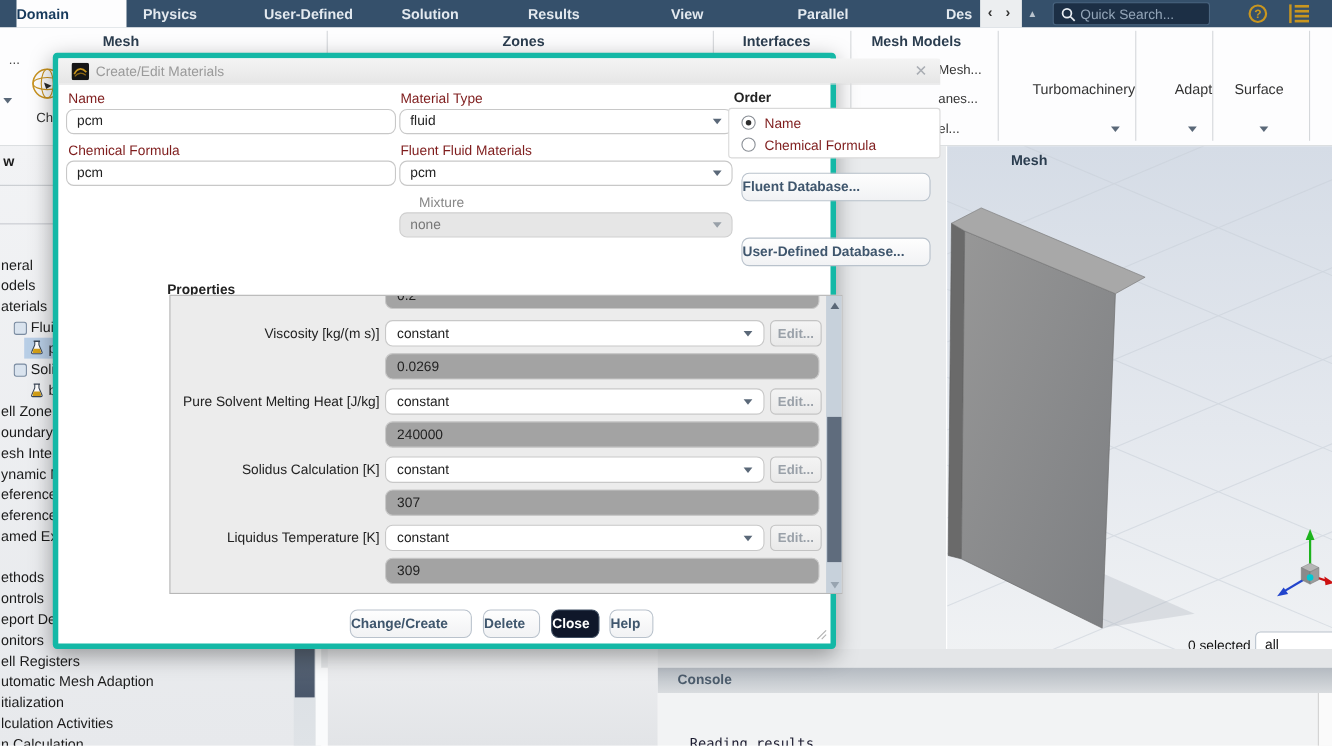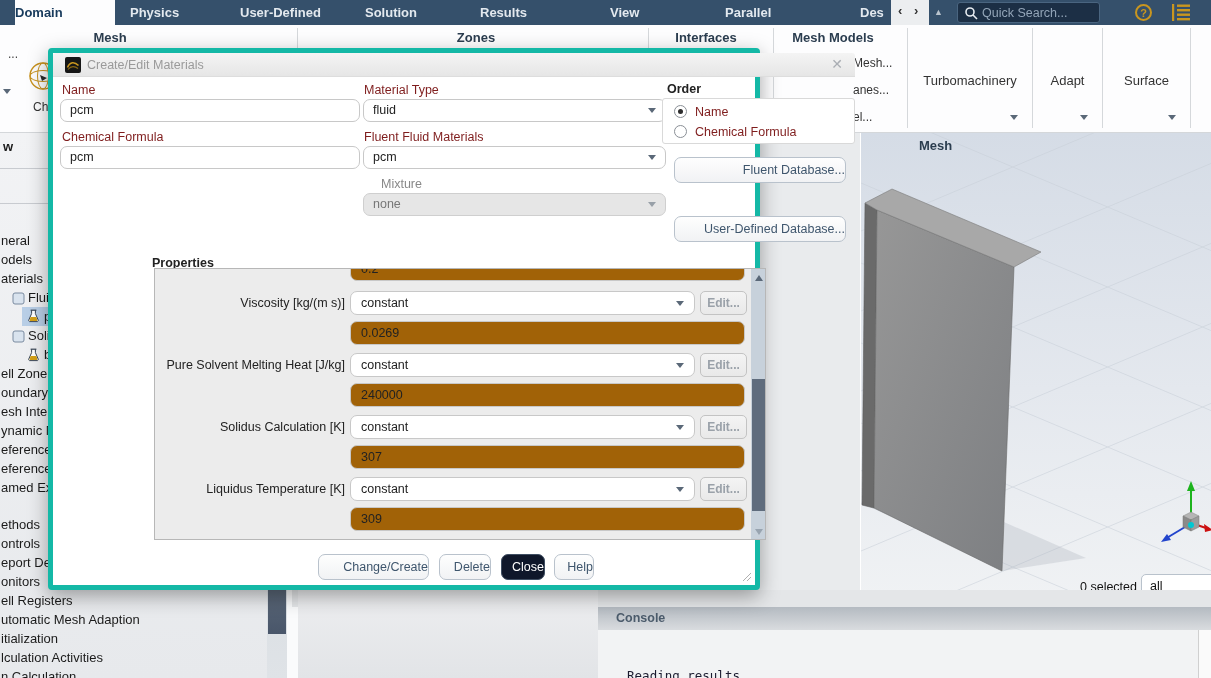--- a/index.html
+++ b/index.html
@@ -25,21 +25,21 @@
                  border:2px solid #c9961f; border-radius:50%; color:#c9961f; font-size:11px;
                  font-weight:bold; text-align:center; line-height:14px; }
 
   
   .ribbon { position:absolute; left:0; top:25px; width:1211px; height:108px; background:#fdfdfe;
             border-bottom:1px solid #d4d7da; }
   .rib-head { position:absolute; top:5px; height:16px; font-size:13px; font-weight:bold;
               color:#2b3d4f; text-align:center; }
   .rib-div { position:absolute; top:3px; height:100px; width:1px; background:#d5d8db; }
   .rib-frag { position:absolute; font-size:12px; color:#333; }
-  .rib-big { position:absolute; top:3px; height:100px; text-align:center; font-size:13px;
+  .rib-big { position:absolute; top:3px; height:100px; text-align:right; font-size:13px;
              color:#333; cursor:default; }
   .rib-big .cap { position:absolute; left:0; right:0; top:45px; }
   .chev { width:0; height:0; border-left:4px solid transparent; border-right:4px solid transparent;
           border-top:5px solid #5a6878; display:inline-block; }
   .rib-big .chev { position:absolute; right:14px; bottom:8px; }
 
   
   .task-area { position:absolute; left:292px; top:133px; width:568px; height:457px; background:#e9ebed; }
   .left-panel { position:absolute; left:0; top:133px; width:292px; height:545px;
                 background:linear-gradient(180deg,#f2f3f5,#e7e9ec); }
@@ -95,31 +95,31 @@
   .dd .chev { position:absolute; right:9px; top:8px; }
   .dd.dis { background:#e6e6e6; color:#777; border-color:#cfcfcf; }
   .dd.dis .chev { border-top-color:#98a0a8; }
   .grpbox { position:absolute; left:609px; top:45px; width:193px; height:46px; background:#fff;
             border:1px solid #d9d9d9; border-radius:3px; }
   .radio { position:absolute; width:13px; height:13px; border:1px solid #8a8f96; border-radius:50%;
            background:#fff; }
   .radio.on::after { content:""; position:absolute; left:3px; top:3px; width:5px; height:5px;
            border-radius:50%; background:#2d2d2d; }
   .btn { position:absolute; height:26px; background:linear-gradient(180deg,#fefefe,#f1f2f4);
-         border:1px solid #b9c2cc; border-radius:7px; font-size:12.5px; font-weight:normal;
-         color:#3f566d; text-align:right; line-height:24px; cursor:default; }
+         border:1px solid #b9c2cc; border-radius:7px; font-size:12.5px; font-weight:bold;
+         color:#3f566d; text-align:left; line-height:24px; cursor:default; }
   .btn.primary { background:#0f172a; border-color:#3f4e62; color:#fff; }
   .props-panel { position:absolute; left:101px; top:215px; width:612px; height:272px;
                  background:#ececec; border:1px solid #b7b7b7; overflow:hidden; }
   .prop-lbl { position:absolute; left:2px; width:188px; font-size:12.5px; color:#222; text-align:right;
               white-space:nowrap; }
   .edit-btn { position:absolute; left:545px; width:47px; height:24px; background:linear-gradient(180deg,#f4f4f4,#e9e9e9);
               border:1px solid #c3c3c3; border-radius:5px; font-size:12px; font-weight:bold;
               color:#9aa1a9; text-align:center; line-height:22px; }
-  .pp-inp { position:absolute; left:195px; width:395px; height:24px; background:#a16207;
+  .pp-inp { position:absolute; left:195px; width:395px; height:24px; background:#a3a3a3;
             border:1px solid #c8c8c8; border-radius:7px; font-size:12.5px; color:#222;
             line-height:22px; padding-left:10px; }
   .pp-dd { position:absolute; left:195px; width:345px; height:24px; background:#fff;
            border:1px solid #c8c8c8; border-radius:7px; font-size:12.5px; color:#222;
            line-height:22px; padding-left:10px; }
   .pp-dd .chev { position:absolute; right:10px; top:9px; }
   .pp-scroll { position:absolute; left:596px; top:0; width:16px; height:272px; background:#c7d1db; }
   .pp-up { position:absolute; left:4px; top:6px; width:0; height:0; border-left:4px solid transparent;
            border-right:4px solid transparent; border-bottom:6px solid #5a6878; }
   .pp-thumb { position:absolute; left:1px; top:110px; width:14px; height:132px; background:#5f6c7d; }
@@ -192,21 +192,21 @@
     <div class="rib-frag" style="left:853px;top:85px">el...</div>
 
     <div class="rib-big" style="left:908px;width:124px">
       <span class="cap">Turbomachinery</span>
       <span class="chev"></span>
     </div>
     <div class="rib-big" style="left:1033px;width:69px">
       <span class="cap">Adapt</span>
       <span class="chev"></span>
     </div>
-    <div class="rib-big" style="left:1103px;width:87px">
+    <div class="rib-big" style="left:1080px;width:87px">
       <span class="cap">Surface</span>
       <span class="chev"></span>
     </div>
   </div>
 
   <div class="task-area"></div>
 
   <div class="left-panel">
     <div class="ti" style="left:3px;top:5px;font-weight:bold">w</div>
     <div class="lp-line" style="top:35px"></div>

